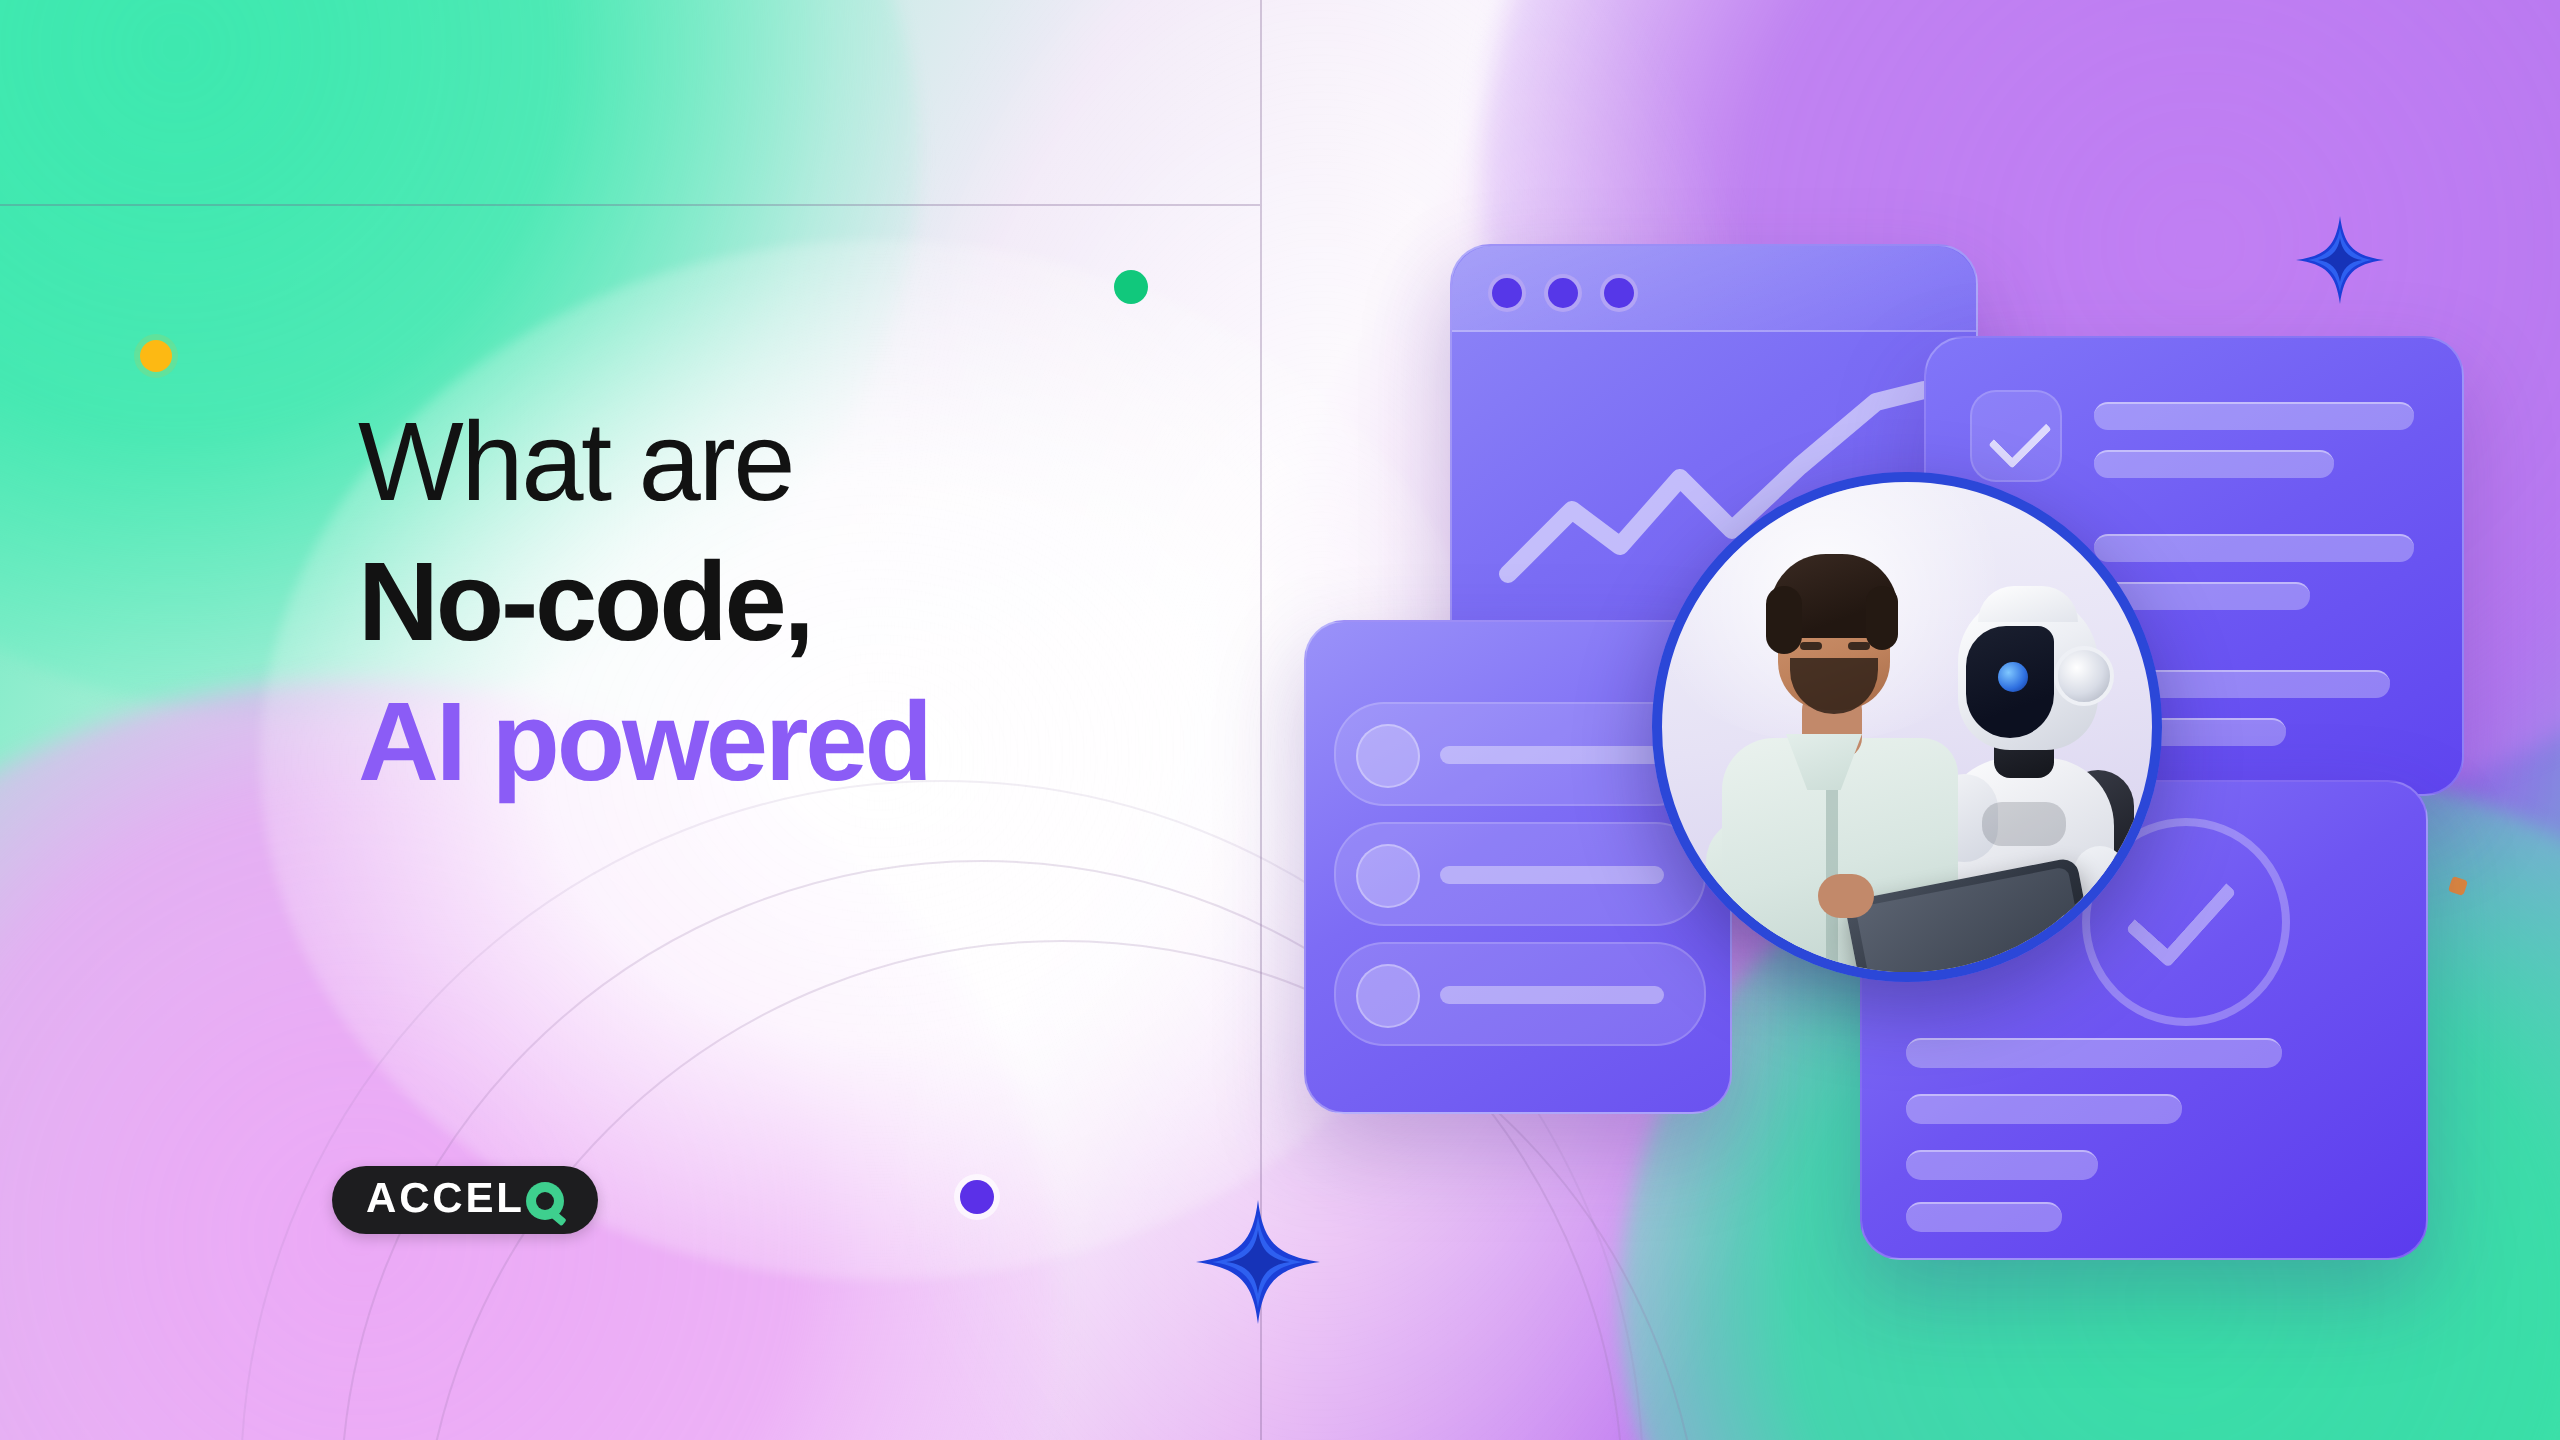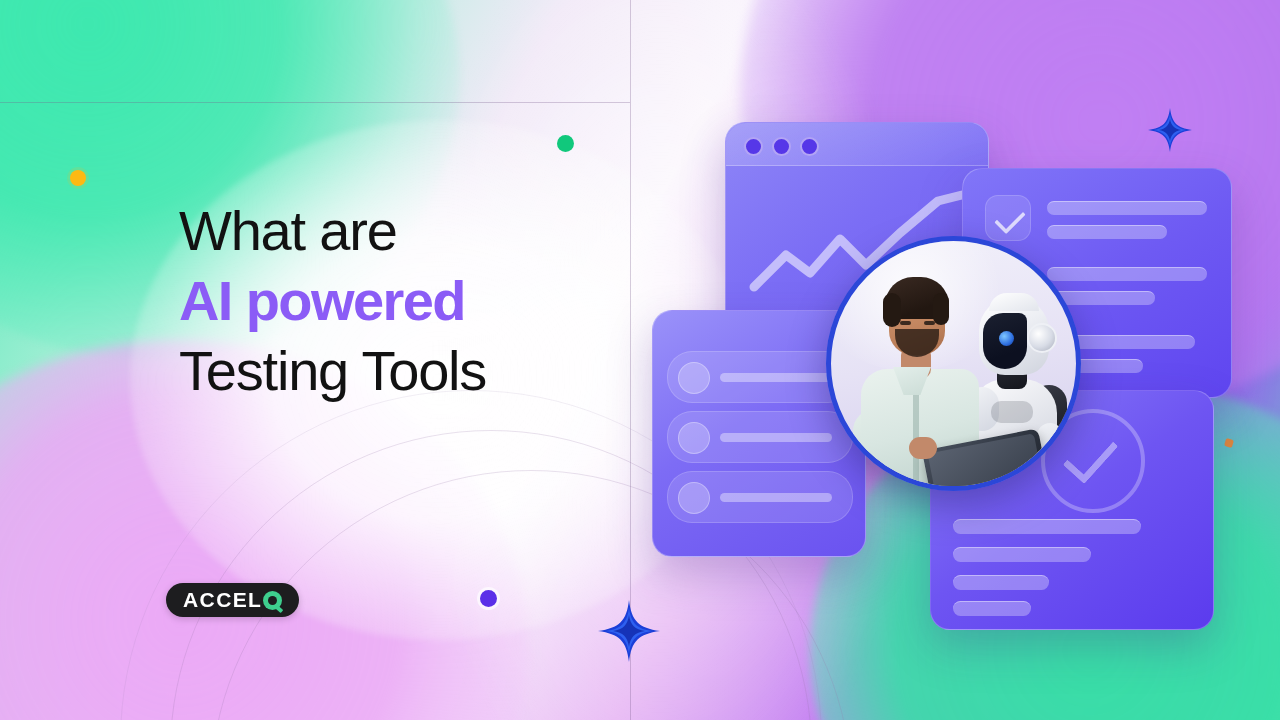--- a/index.html
+++ b/index.html
@@ -201,22 +201,22 @@
   <div class="arc arc2"></div>
   <div class="arc arc3"></div>
 
   <div class="dot dot-orange"></div>
   <div class="dot dot-green"></div>
   <div class="dot dot-purple"></div>
   <div class="dot speck-orange"></div>
 
   <div class="headline">
     <span class="hl-row hl-light">What are</span>
+    <span class="hl-row hl-bold">No-code,</span>
     <span class="hl-row hl-pink">AI powered</span>
-    <span class="hl-row hl-light">Testing Tools</span>
   </div>
 
   <div class="logo">
     <span class="logo-text">
       <span>ACCEL</span>
       <span class="logo-q">
         <span class="qc"></span>
           <span class="qi"></span>
           <span class="qt"></span>
       </span>

